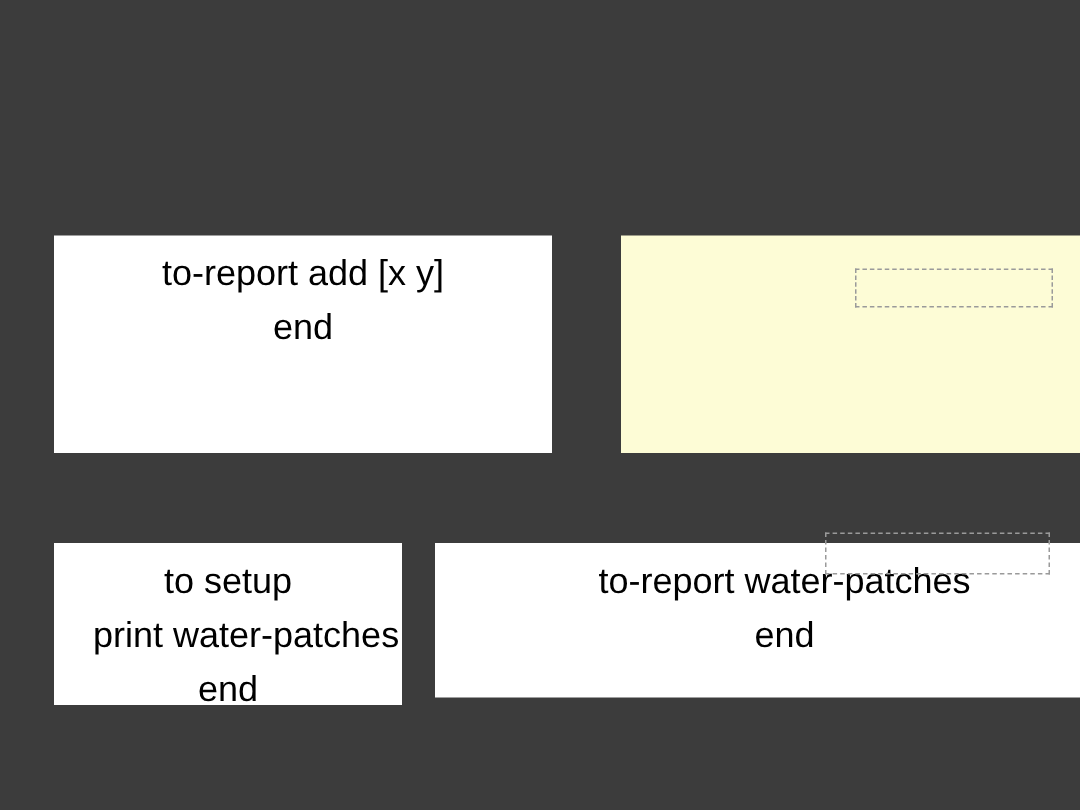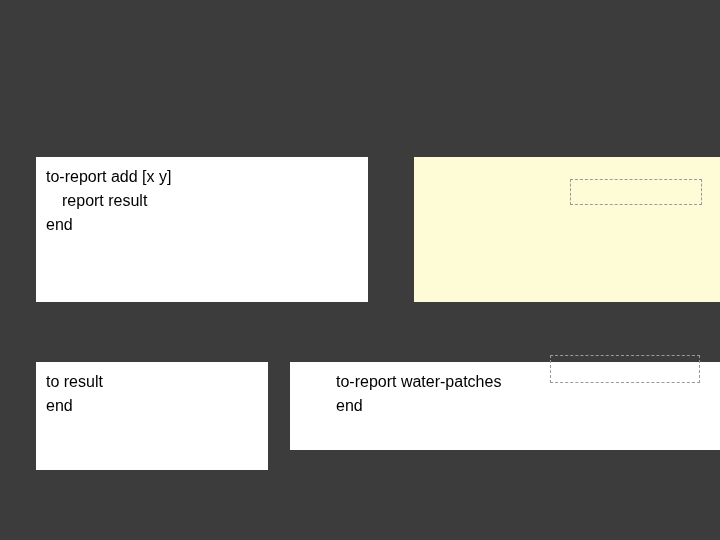--- a/index.html
+++ b/index.html
@@ -8,23 +8,24 @@
     width: 720px;
     height: 540px;
     background: #3c3c3c;
     font-family: Arial, Helvetica, sans-serif;
     overflow: hidden;
   }
   .box {
     position: absolute;
     background: #ffffff;
     box-sizing: border-box;
-    font-size: 16px;
+    font-size: 24px;
     line-height: 1.5;
     color: #000;
+    text-align: center;
   }
   .box-yellow {
     background: #fdfcd6;
   }
   .code-line {
     white-space: pre;
   }
   .indent {
     padding-left: 16px;
   }
@@ -36,31 +37,31 @@
   }
   .pad {
     padding: 8px 10px;
   }
 </style>
 </head>
 <body>
 
 <div class="box pad" style="left:36px; top:157px; width:332px; height:145px;">
   <div class="code-line">to-report add [x y]</div>
-  <div class="code-line indent">report result</div>
   <div class="code-line">end</div>
 </div>
 
 <div class="box box-yellow" style="left:414px; top:157px; width:306px; height:145px;">
 </div>
 <div class="dashed" style="left:570px; top:179px; width:132px; height:26px;"></div>
 
 <div class="box pad" style="left:36px; top:362px; width:232px; height:108px;">
-  <div class="code-line">to result</div>
+  <div class="code-line">to setup</div>
+  <div class="code-line indent">print water-patches</div>
   <div class="code-line">end</div>
 </div>
 
-<div class="box pad" style="left:290px; top:362px; width:430px; height:88px;padding-left:46px;">
+<div class="box pad" style="left:290px; top:362px; width:430px; height:103px;padding-left:46px;">
   <div class="code-line">to-report water-patches</div>
   <div class="code-line">end</div>
 </div>
 
 <div class="dashed" style="left:550px; top:355px; width:150px; height:28px;"></div>
 
 </body></html>

